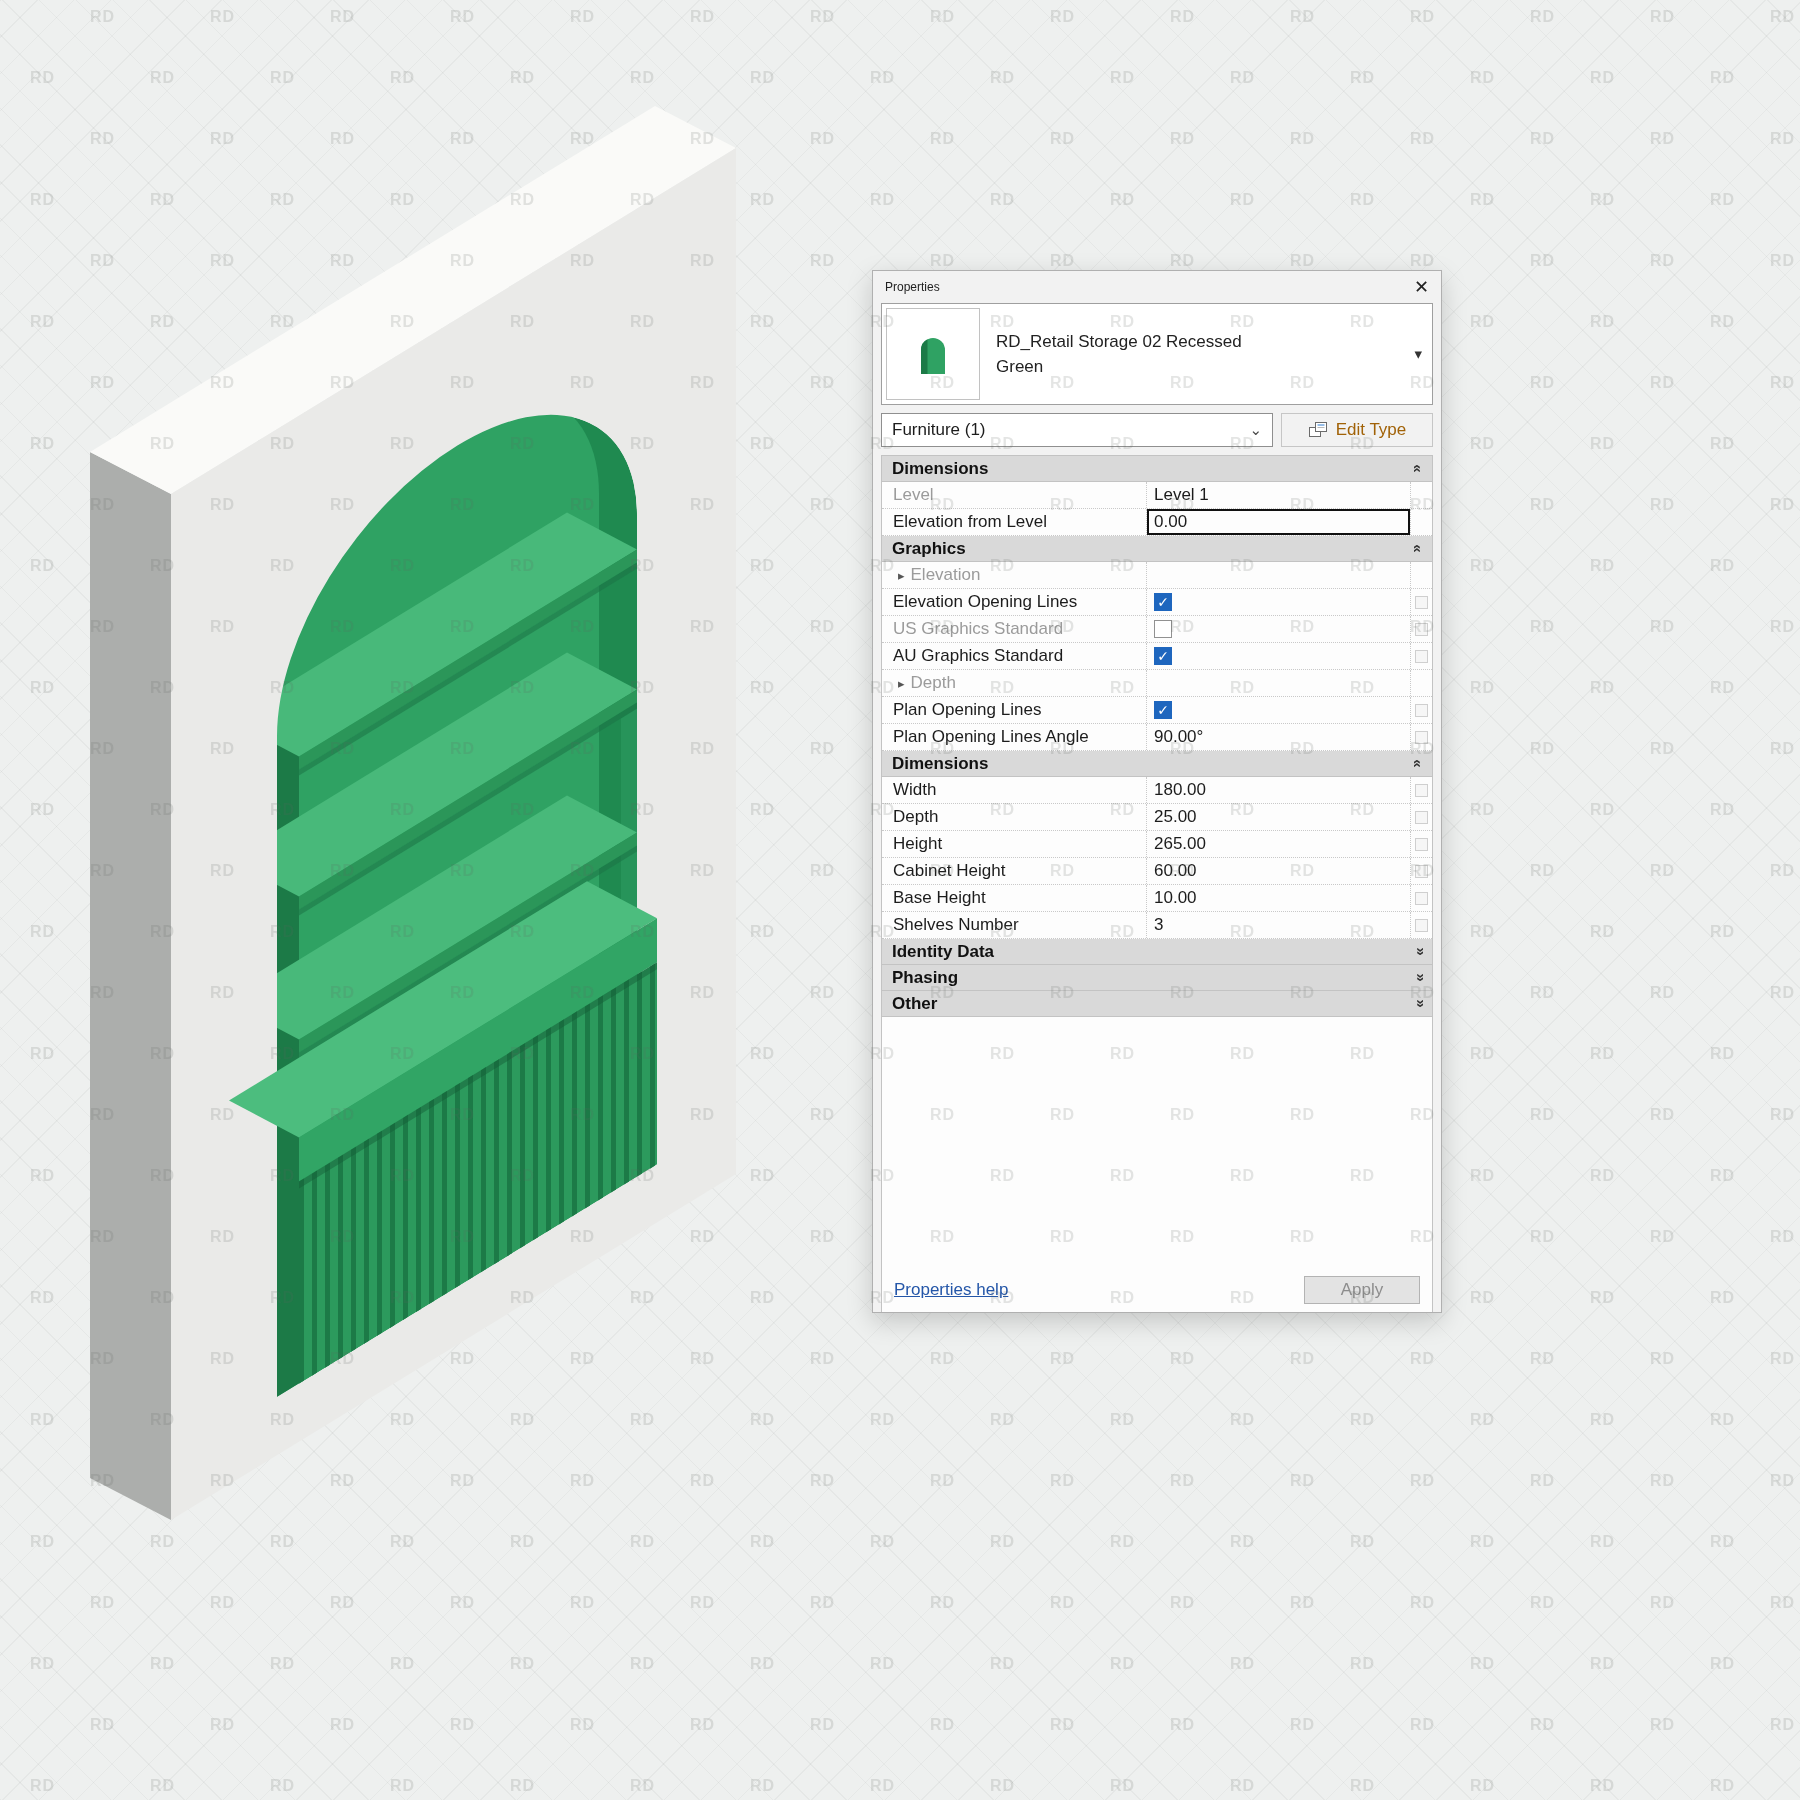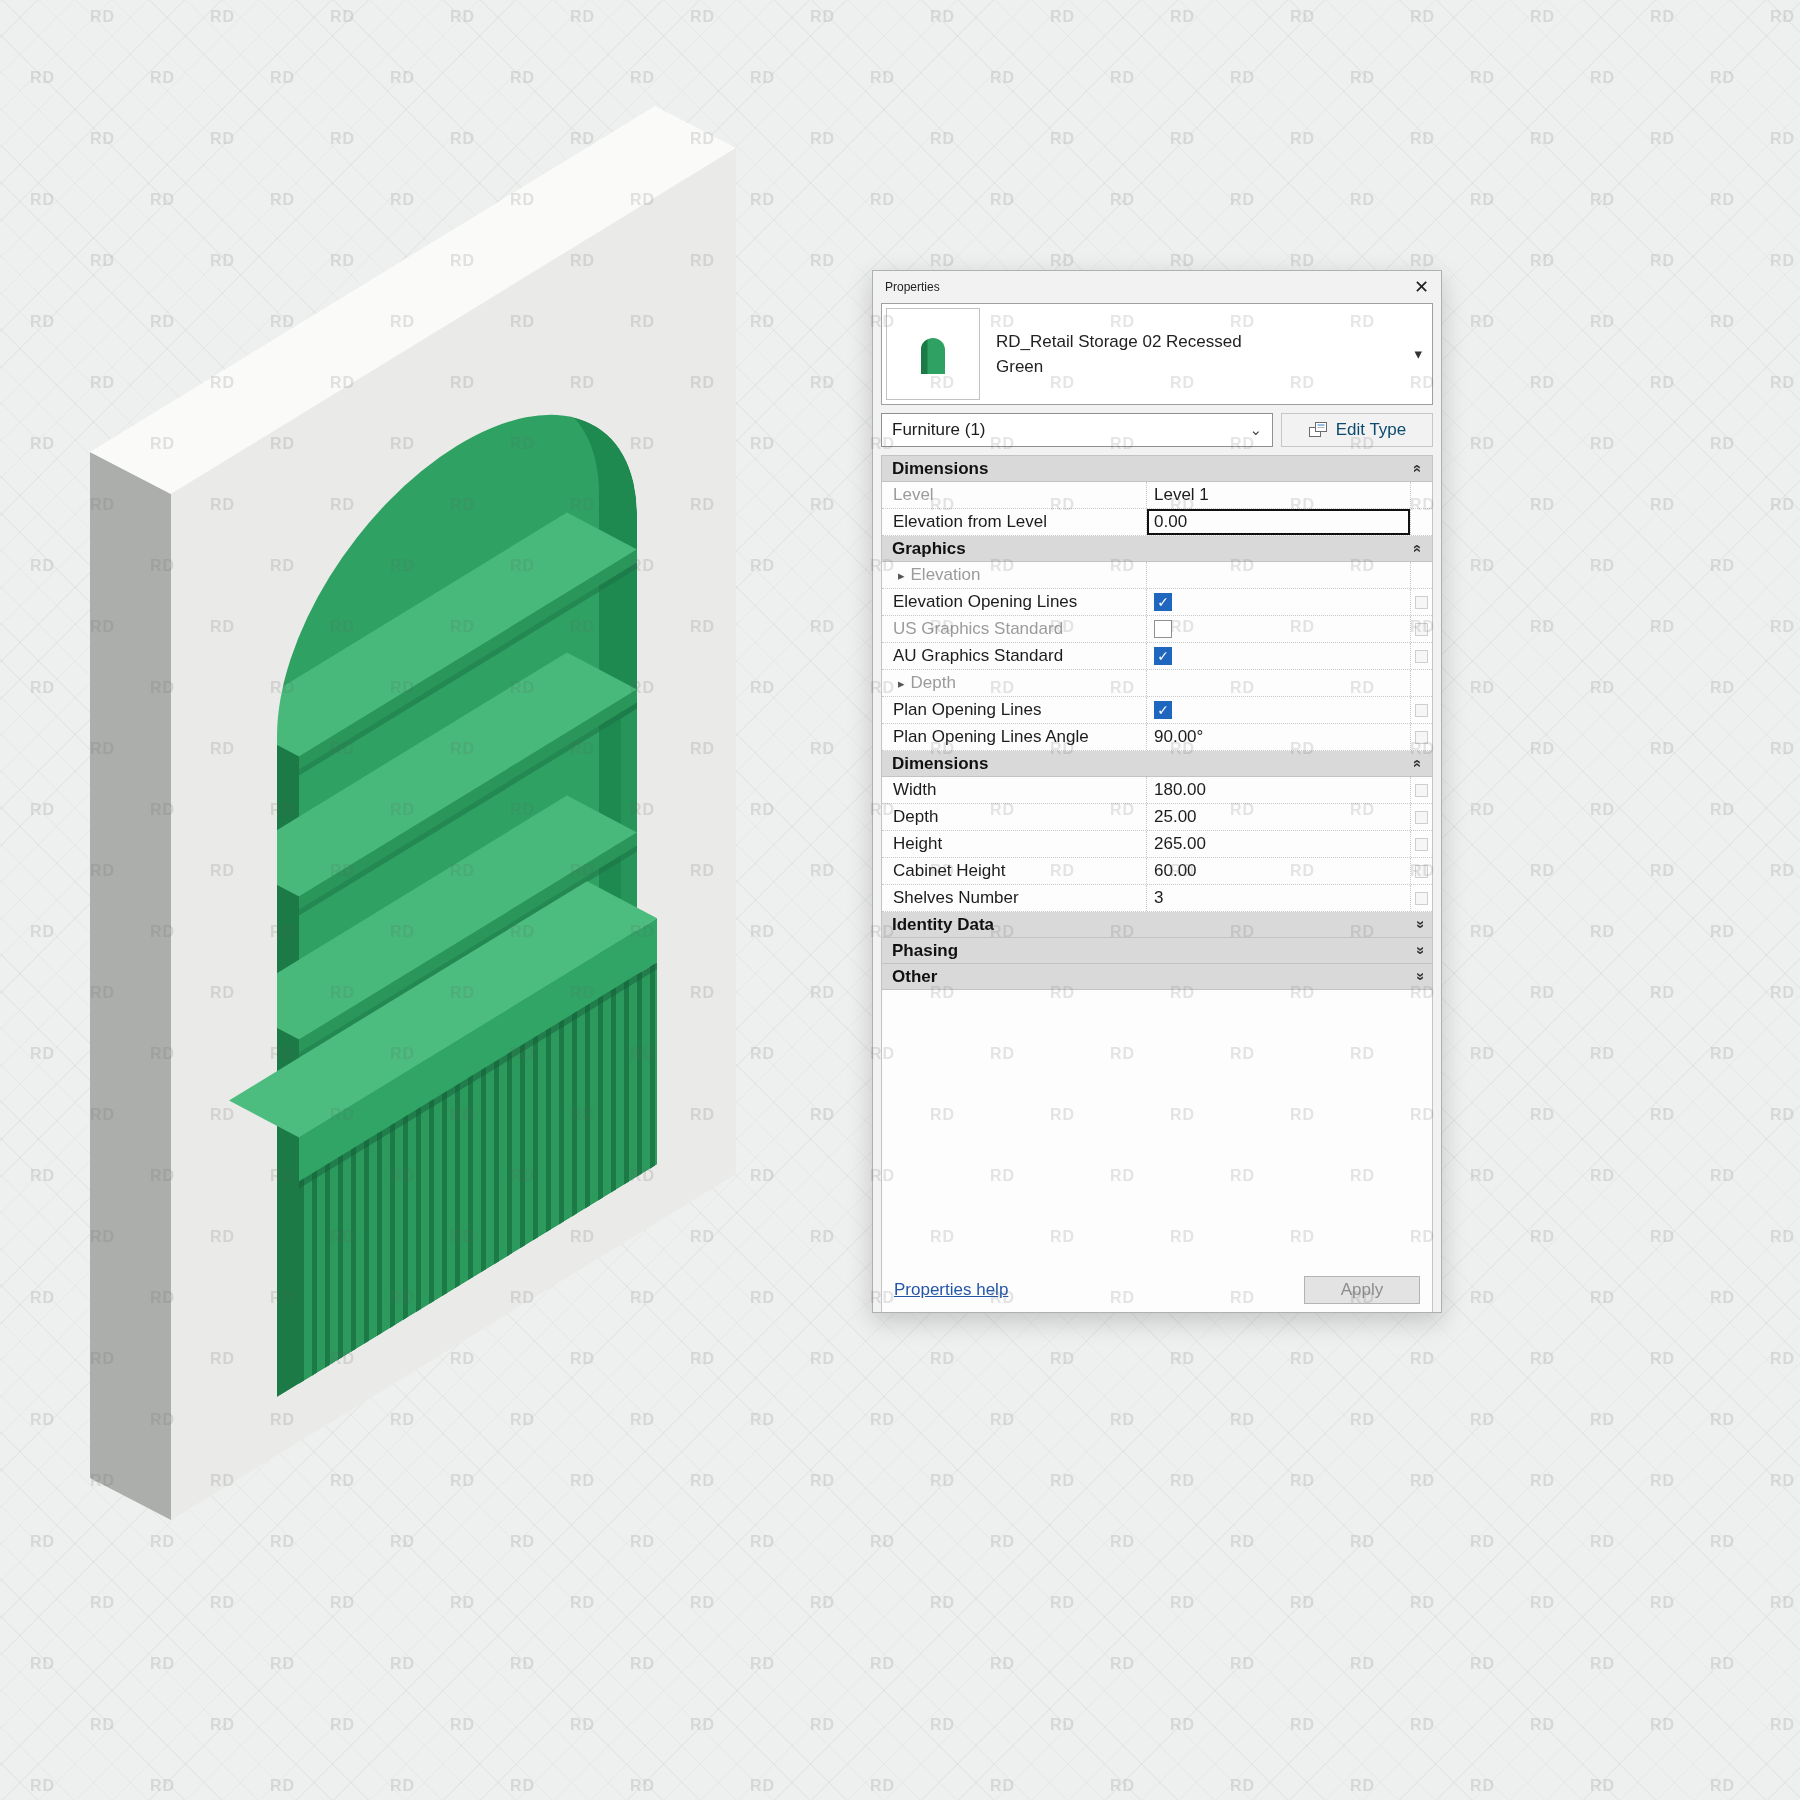--- a/index.html
+++ b/index.html
@@ -46,21 +46,21 @@
   .typename{max-width:272px;padding:0 12px;font-size:17px;line-height:1.5;color:#222;}
   .tcaret{margin-left:auto;padding:0 10px;font-size:15px;color:#333;cursor:pointer;}
   .catrow{display:flex;margin:0 8px 8px;gap:8px;height:34px;flex:0 0 auto;}
   .select{
     flex:1;border:1px solid #8f8f8f;background:#fff;display:flex;align-items:center;
     padding:0 10px;font-size:17px;
   }
   .select .caret{margin-left:auto;color:#444;font-size:15px;}
   .edit-type{
     width:152px;display:flex;align-items:center;justify-content:center;gap:7px;
-    font-size:17px;color:#0c4a6e;background:#f2f2f2;border:1px solid #c6c6c6;cursor:pointer;
+    font-size:17px;color:#a16207;background:#f2f2f2;border:1px solid #c6c6c6;cursor:pointer;
   }
   
   .grid{
     margin:0 8px;flex:1;background:#fdfdfd;border:1px solid #c3c3c3;border-bottom:none;
     display:flex;flex-direction:column;overflow:hidden;
   }
   .sec{
     height:26px;flex:0 0 auto;background:#d9d9d9;border-bottom:1px solid #c3c3c3;
     display:flex;align-items:center;padding:0 10px;font-size:17px;font-weight:600;color:#111;
   }
@@ -284,20 +284,29 @@
           <span>265.00</span>
         </div>
       <div class="cell-mini">
           <div class="mini-box"></div>
         </div>
     </div>
     <div class="row">
       <div class="cell-label">Cabinet Height</div>
       <div class="cell-value">
           <span>60.00</span>
+        </div>
+      <div class="cell-mini">
+          <div class="mini-box"></div>
+        </div>
+    </div>
+    <div class="row">
+      <div class="cell-label">Base Height</div>
+      <div class="cell-value">
+          <span>10.00</span>
         </div>
       <div class="cell-mini">
           <div class="mini-box"></div>
         </div>
     </div>
     <div class="row">
       <div class="cell-label">Shelves Number</div>
       <div class="cell-value">
           <span>3</span>
         </div>

